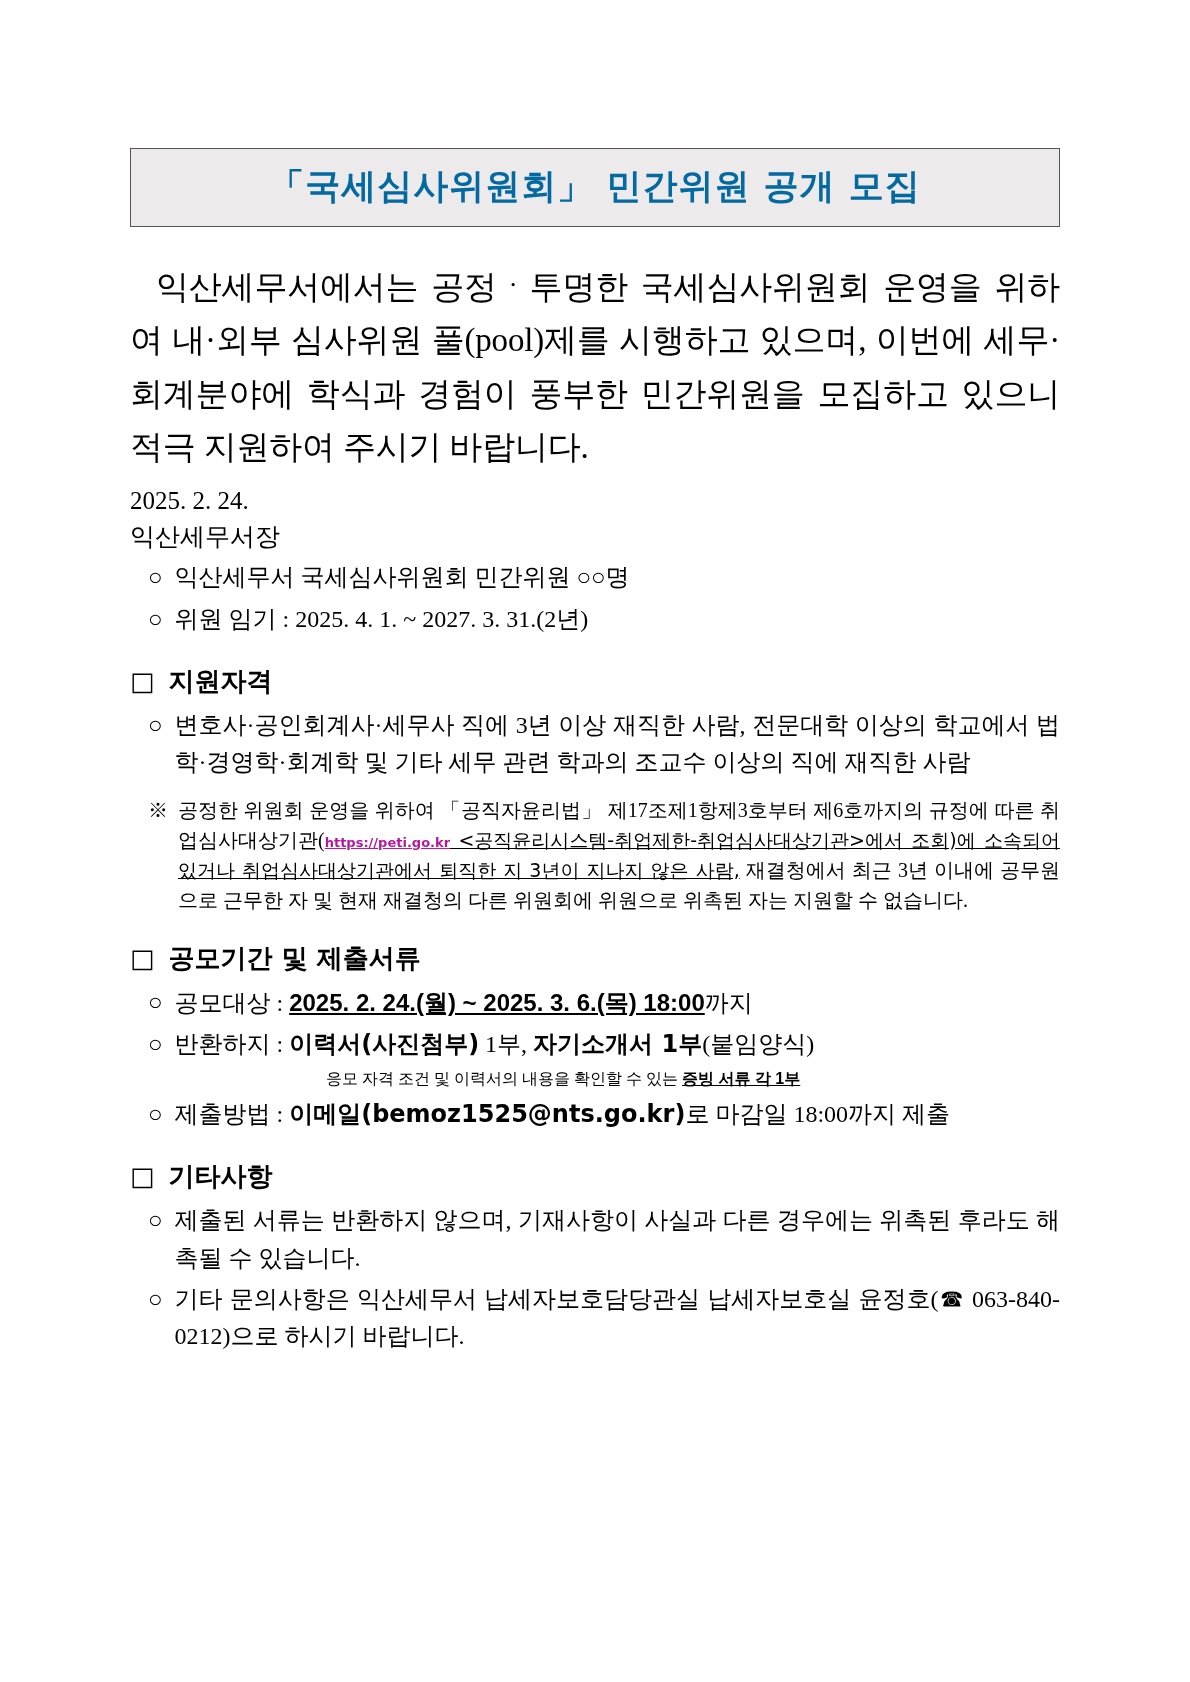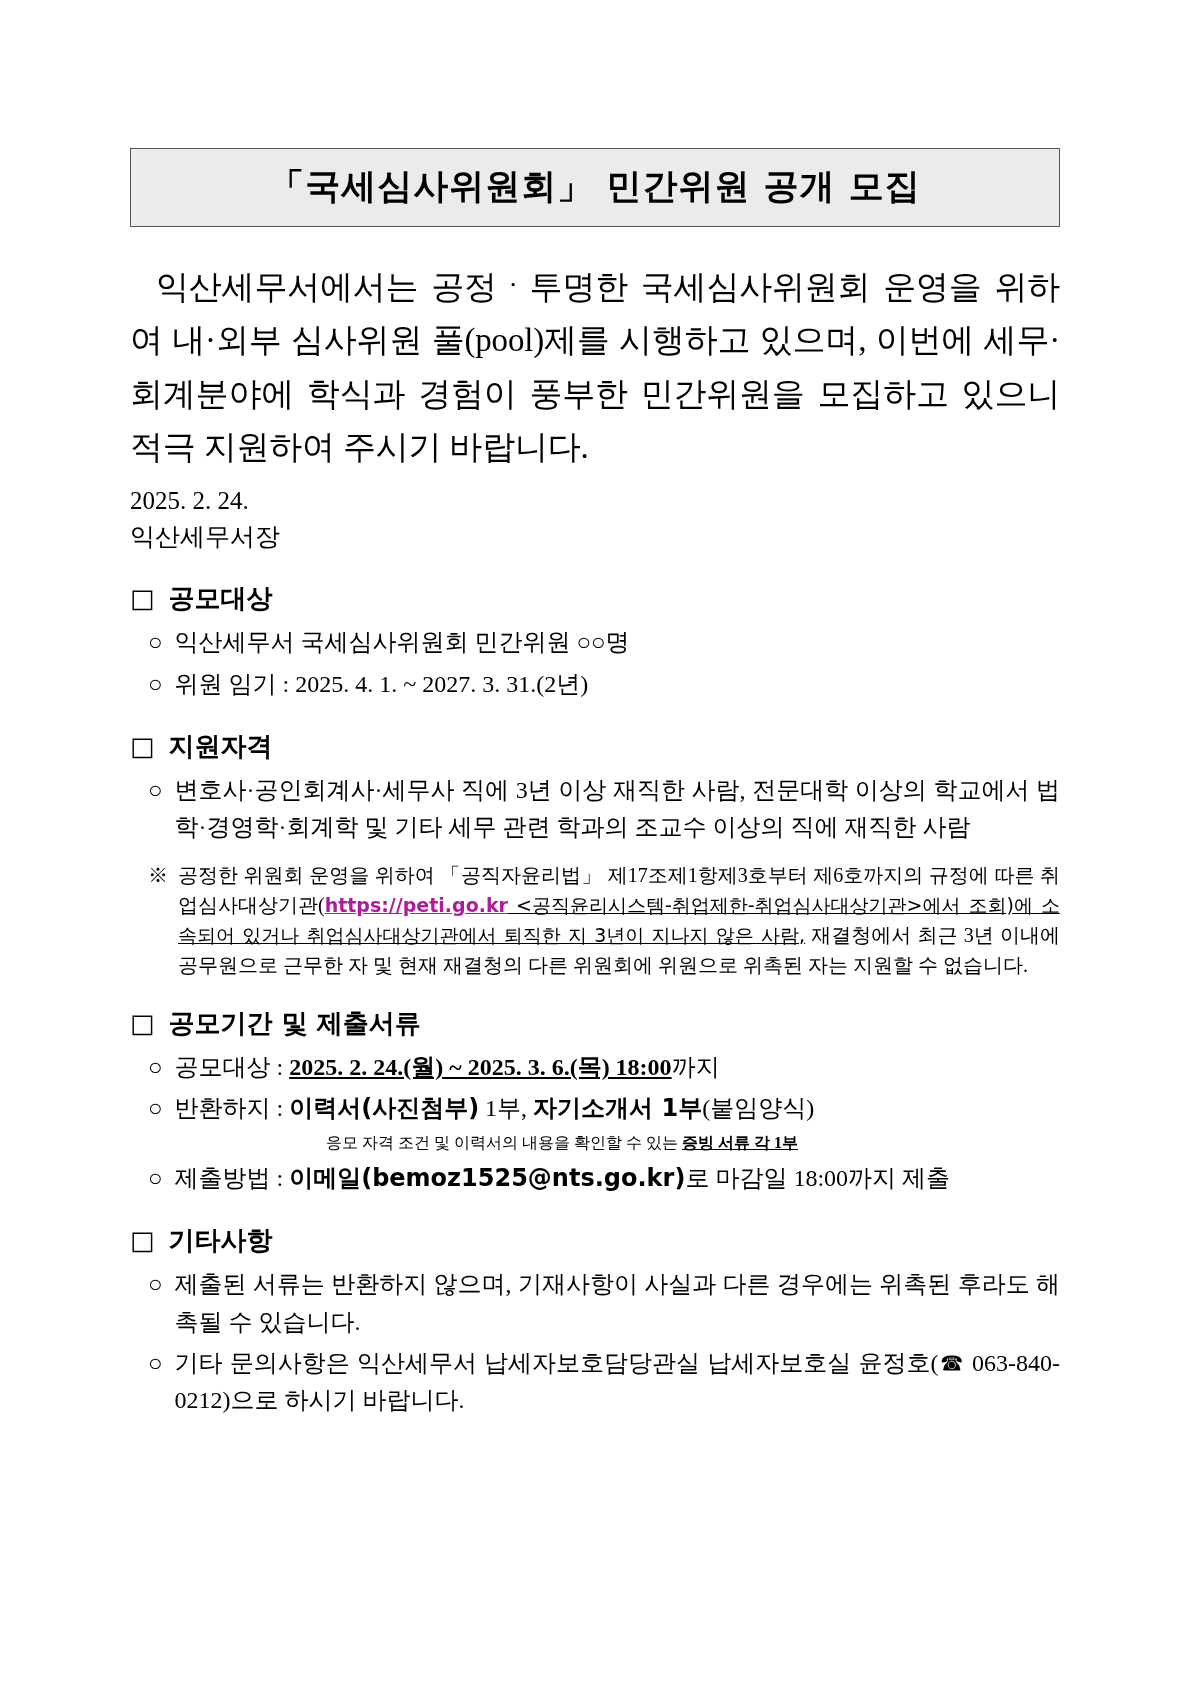--- a/index.html
+++ b/index.html
@@ -35,21 +35,21 @@
     background: #eceaea;
     text-align: center;
     padding: 14px 0 16px 0;
     margin-bottom: 34px;
   }
   .title-text {
     font-family: "DejaVu Sans", "Liberation Sans", sans-serif;
     font-weight: bold;
     font-size: 35px;
     letter-spacing: 1px;
-    color: #000000;
+    color: #0369a1;
   }
 
   
   .intro {
     font-size: 33px;
     line-height: 1.62;
     text-align: justify;
     text-justify: inter-character;
     text-indent: 26px;
     margin-bottom: 6px;
@@ -111,30 +111,30 @@
   .note .body {
     flex: 1 1 auto;
     text-align: justify;
     text-justify: inter-character;
   }
   .link {
     color: #b5179e;
     font-weight: bold;
     text-decoration: underline;
     font-family: "DejaVu Sans", "Liberation Sans", sans-serif;
+    font-size: 13px;
+  }
+  .sans-s {
+    font-family: "DejaVu Sans", "Liberation Sans", sans-serif;
     font-size: 19px;
   }
-  .sans-s {
-    font-family: "DejaVu Sans", "Liberation Sans", sans-serif;
-    font-size: 19px;
-  }
 
   
   .bold-u {
-    font-family: Liberation Serif, serif;
+    font-family: Liberation Sans, sans-serif;
     font-weight: bold;
     text-decoration: underline;
   }
   .bold {
     font-family: "DejaVu Sans", "Liberation Sans", sans-serif;
     font-weight: bold;
     margin-top: 16px;
   }
   .u-only { text-decoration: underline; }
 
@@ -160,23 +160,20 @@
       <div class="title-text">「국세심사위원회」 민간위원 공개 모집</div>
     </div>
 
     <div class="intro">익산세무서에서는 공정ㆍ투명한 국세심사위원회 운영을 위하여 내·외부 심사위원 풀(pool)제를 시행하고 있으며, 이번에 세무·회계분야에 학식과 경험이 풍부한 민간위원을 모집하고 있으니 적극 지원하여 주시기 바랍니다.</div>
 
     <div class="signature">
       <div>2025. 2. 24.</div>
       <div>익산세무서장</div>
     </div>
 
-    <div class="section-head">
-      <span class="box-mark">□</span><span>공모대상</span>
-    </div>
     <div class="item">
       <span class="mark">○</span>
       <span class="body">익산세무서 국세심사위원회 민간위원 ○○명</span>
     </div>
     <div class="item">
       <span class="mark">○</span>
       <span class="body">위원 임기 : 2025. 4. 1. ~ 2027. 3. 31.(2년)</span>
     </div>
 
     <div class="section-head">

